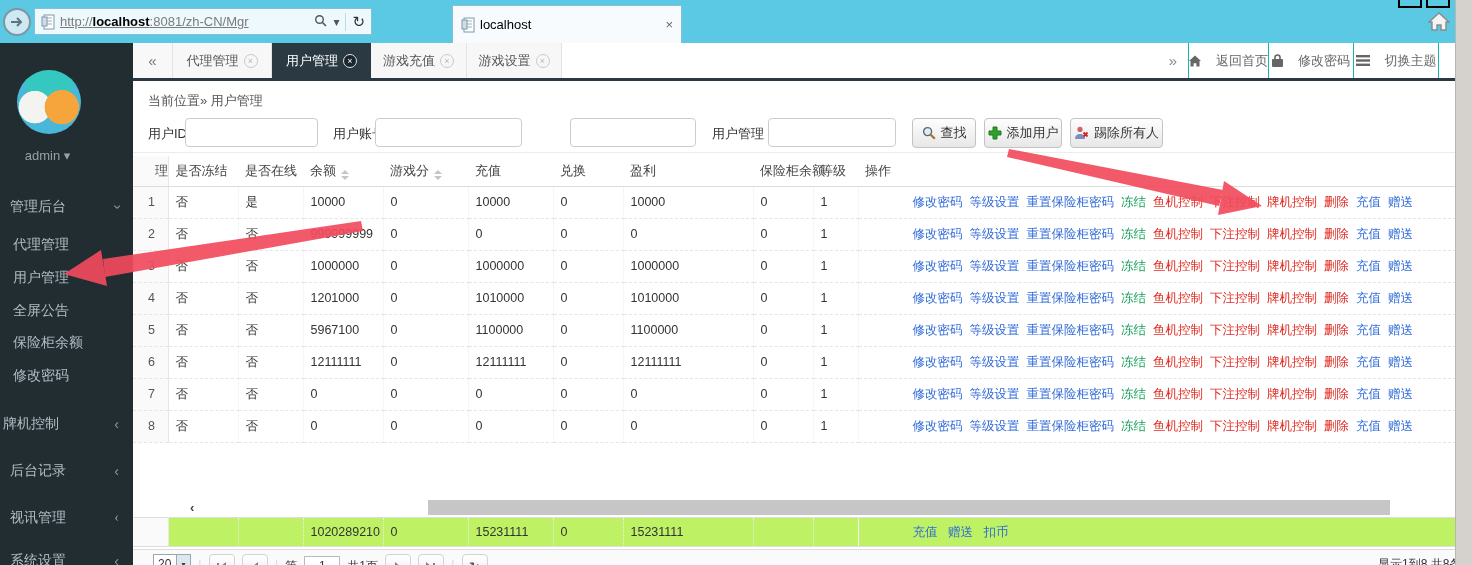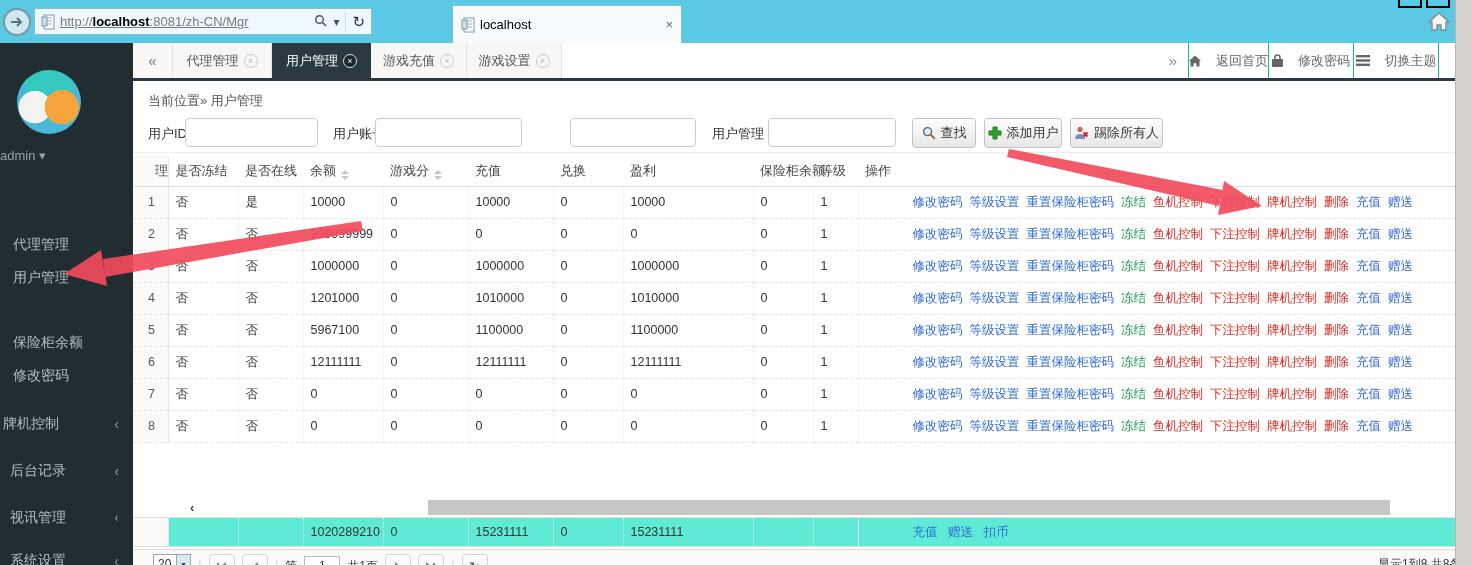--- a/index.html
+++ b/index.html
@@ -31,21 +31,21 @@
             border-left:1px solid #b9b5b0; z-index:6; }
 
   
   .sidebar { position:absolute; left:0; top:43px; width:133px; height:522px; background:#222d32; z-index:4; }
   .avatar { position:absolute; left:17px; top:27px; width:64px; height:64px; border-radius:50%;
             background:
               radial-gradient(circle at 70% 58%, #f6a43c 0 29%, rgba(0,0,0,0) 30%),
               radial-gradient(circle at 28% 58%, #f3f3ef 0 27%, rgba(0,0,0,0) 28%),
               radial-gradient(circle at 50% 14%, #35c8c0 0 38%, rgba(0,0,0,0) 39%),
               #49b8d8; }
-  .uname { position:absolute; left:0; top:105px; width:95px; color:#95a1a6; font-size:13px; }
+  .uname { position:absolute; left:0; top:105px; width:95px; text-align:center; color:#95a1a6; font-size:13px; }
   .snav { position:absolute; left:0; width:133px; height:32px; color:#b0bec4; font-size:14px;
           display:flex; align-items:center; padding-left:10px; cursor:pointer; white-space:nowrap; }
   .snav .chev { position:absolute; right:14px; color:#8a9ba3; font-size:14px; }
   .chev-down { display:inline-block; transform:rotate(-90deg); }
   .sub { padding-left:13px; }
 
   
   .content { position:absolute; left:133px; top:43px; width:1322px; height:522px; background:#fff;
              overflow:hidden; z-index:4; }
 
@@ -91,21 +91,21 @@
   .sort i { display:block; width:0; height:0; border-left:4px solid transparent; border-right:4px solid transparent; }
   .sort .up { border-bottom:4px solid #c6c6c6; }
   .sort .dn { border-top:4px solid #c6c6c6; }
   .ops-cell { padding-left:54px !important; overflow:hidden; }
   .op { margin-right:7px; cursor:pointer; text-decoration:none; font-size:12.5px; }
   .op.blue { color:#2f6bd8; } .op.green { color:#18a05a; } .op.red { color:#e02a21; }
 
   
   .sum { top:474px; }
   .sum td { height:29px; border-top:1px solid #ddd; border-bottom:1px solid #ddd;
-            border-right:1px dotted #ededed; background:#5eead4; }
+            border-right:1px dotted #ededed; background:#bef264; }
 
   
   .wmark { position:absolute; left:249px; top:381px; width:204px; height:27px; background:rgba(72,72,74,.9);
            color:#fff; font-family:"DejaVu Sans Mono", monospace; font-weight:bold; font-size:16px;
            letter-spacing:1px; display:flex; align-items:center; justify-content:center; z-index:10; }
 
   
   .hscroll { position:absolute; left:53px; top:457px; width:1269px; height:15px; background:#fff; }
   .hs-arrow { position:absolute; left:4px; top:0; font-size:13px; font-weight:bold; color:#444; line-height:15px; }
   .hs-thumb { position:absolute; left:242px; top:0; width:962px; height:15px; background:#c6c6c6; }
@@ -180,22 +180,27 @@
       </svg>
   </span>
 </div>
 
 <div class="rstrip"></div>
 
 <div class="sidebar">
   <div class="avatar"></div>
   <div class="uname">admin ▾</div>
 
+  <div class="snav" style="top:148px;">
+    <span>管理后台</span>
+    <span class="chev"><span class="chev-down">‹</span></span>
+  </div>
   <div class="snav sub" style="top:186px;">代理管理</div>
   <div class="snav sub" style="top:219px;">用户管理</div>
+  <div class="snav sub" style="top:252px;">全屏公告</div>
   <div class="snav sub" style="top:284px;">保险柜余额</div>
   <div class="snav sub" style="top:317px;">修改密码</div>
 
   <div class="snav" style="top:365px; padding-left:3px;">
     <span>牌机控制</span>
     <span class="chev">‹</span>
   </div>
   <div class="snav" style="top:412px;">
     <span>后台记录</span>
     <span class="chev">‹</span>

